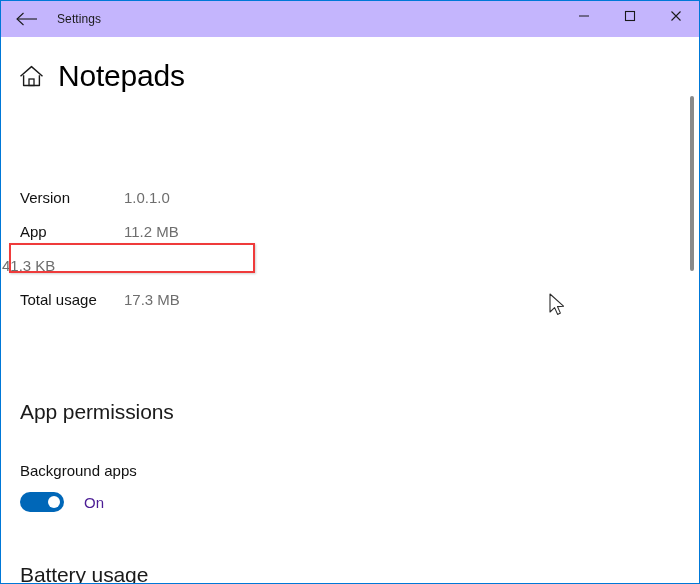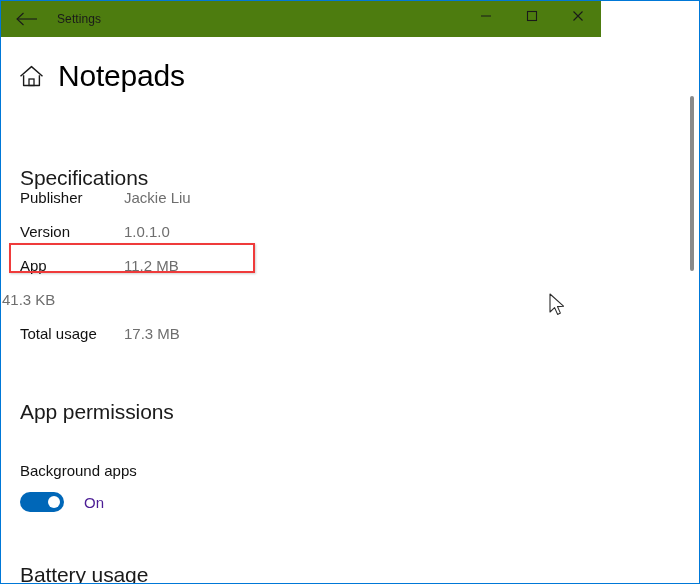--- a/index.html
+++ b/index.html
@@ -19,23 +19,23 @@
     background: #ffffff;
     border: 1px solid #0078d7;
     border-top: 1px solid #0078d7;
     overflow: hidden;
   }
 
   
   #titlebar {
     position: absolute;
     left: 0; top: 0;
-    width: 600px;
+    width: 698px;
     height: 36px;
-    background: #4d7c0f;
+    background: #c4b5fd;
     display: flex;
     align-items: center;
   }
 
   #back-button {
     width: 44px;
     height: 32px;
     margin-left: 4px;
     display: flex;
     align-items: center;
@@ -247,27 +247,22 @@
 
     <div id="page-header">
       <svg id="home-icon" width="25" height="25" viewBox="0 0 25 25">
         <path d="M1.5 12.2 L12.5 2.6 L23.5 12.2" stroke="#1a1a1a" stroke-width="1.4" fill="none" stroke-linejoin="round"></path>
         <path d="M4.6 11.2 L4.6 21.5 L20.4 21.5 L20.4 11.2" stroke="#1a1a1a" stroke-width="1.4" fill="none" stroke-linejoin="round"></path>
         <rect x="10" y="15" width="5" height="6.5" stroke="#1a1a1a" stroke-width="1.3" fill="none"></rect>
       </svg>
       <div id="page-title">Notepads</div>
     </div>
 
-    <div class="section-heading" style="top:129px;">Specifications</div>
 
     <div id="spec-table">
-      <div class="spec-row">
-        <div class="spec-label">Publisher</div>
-        <div class="spec-value">Jackie Liu</div>
-      </div>
       <div class="spec-row">
         <div class="spec-label">Version</div>
         <div class="spec-value">1.0.1.0</div>
       </div>
       <div class="spec-row">
         <div class="spec-label">App</div>
         <div class="spec-value">11.2 MB</div>
       </div>
       <div class="spec-row">
         <div class="spec-value">41.3 KB</div>

